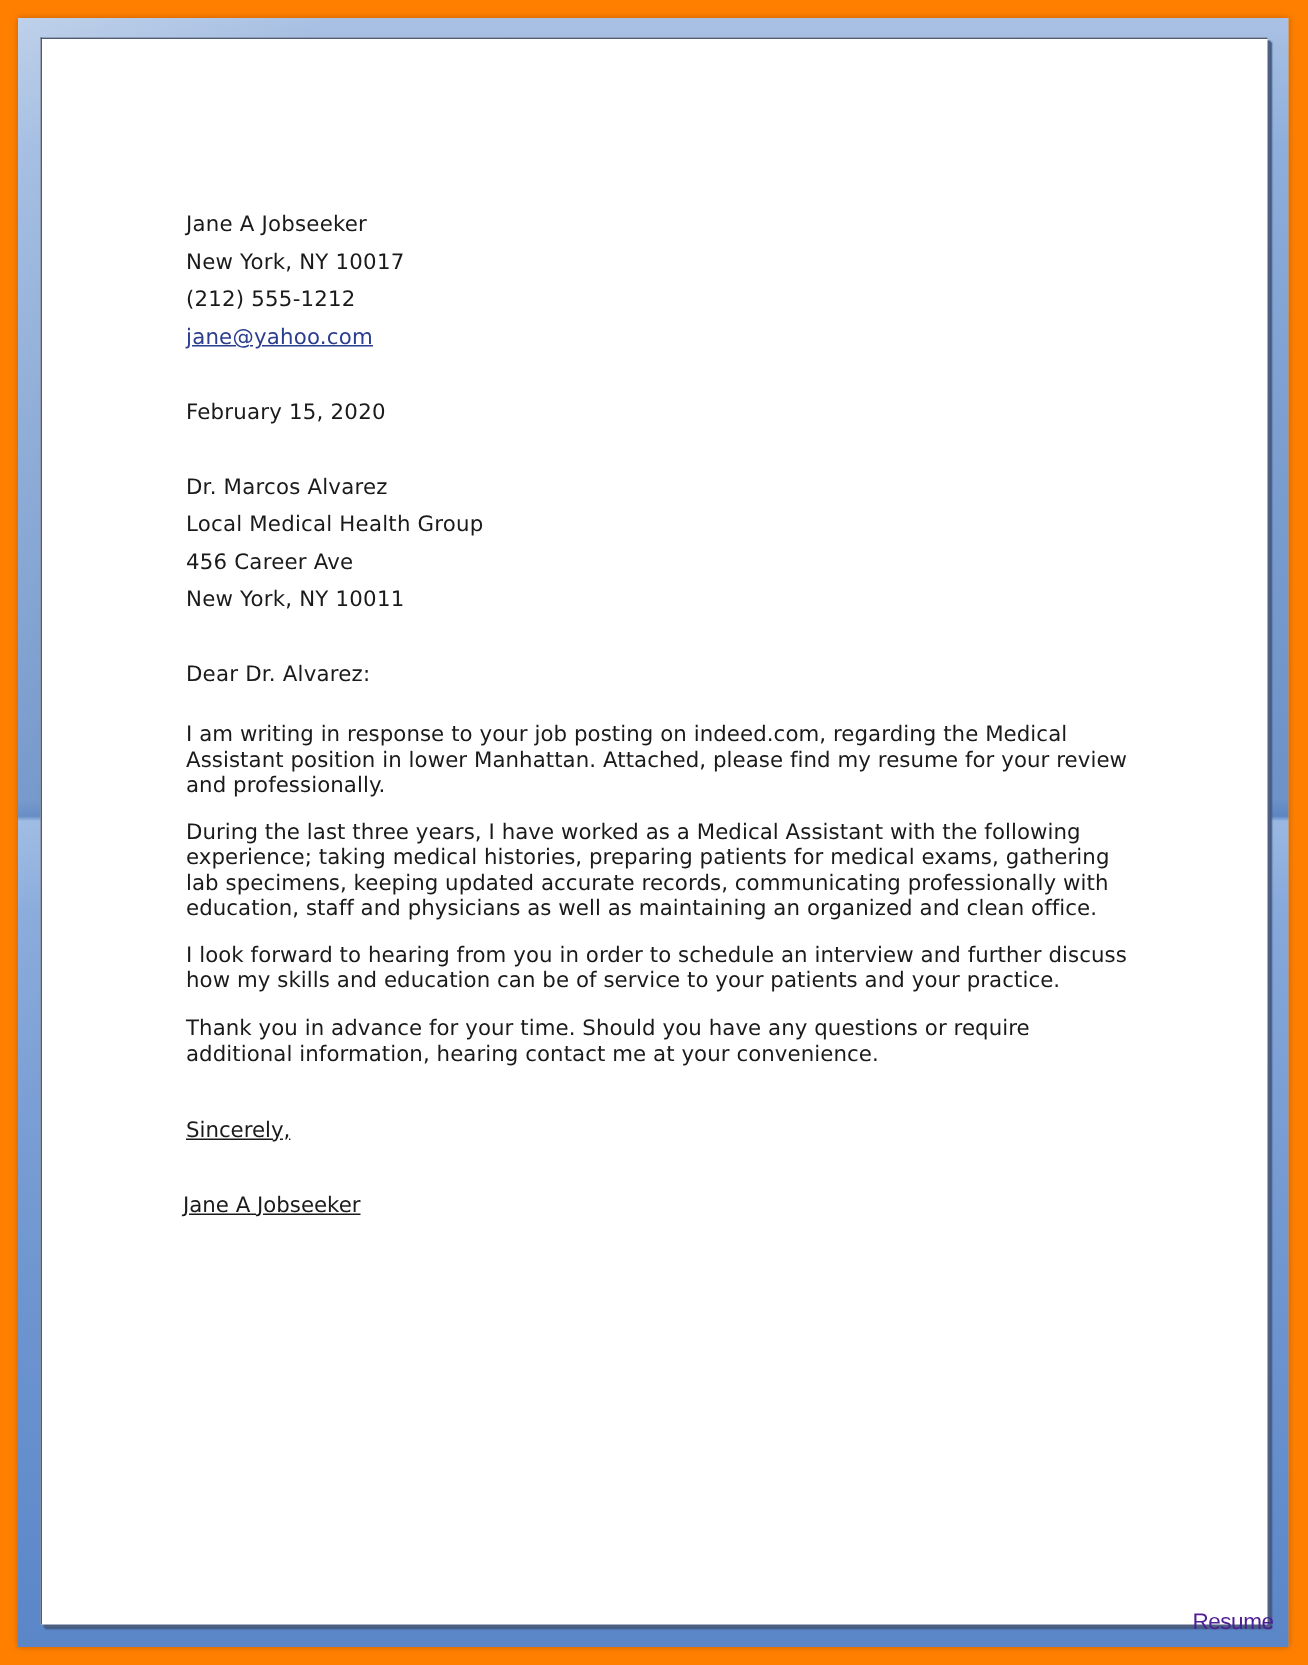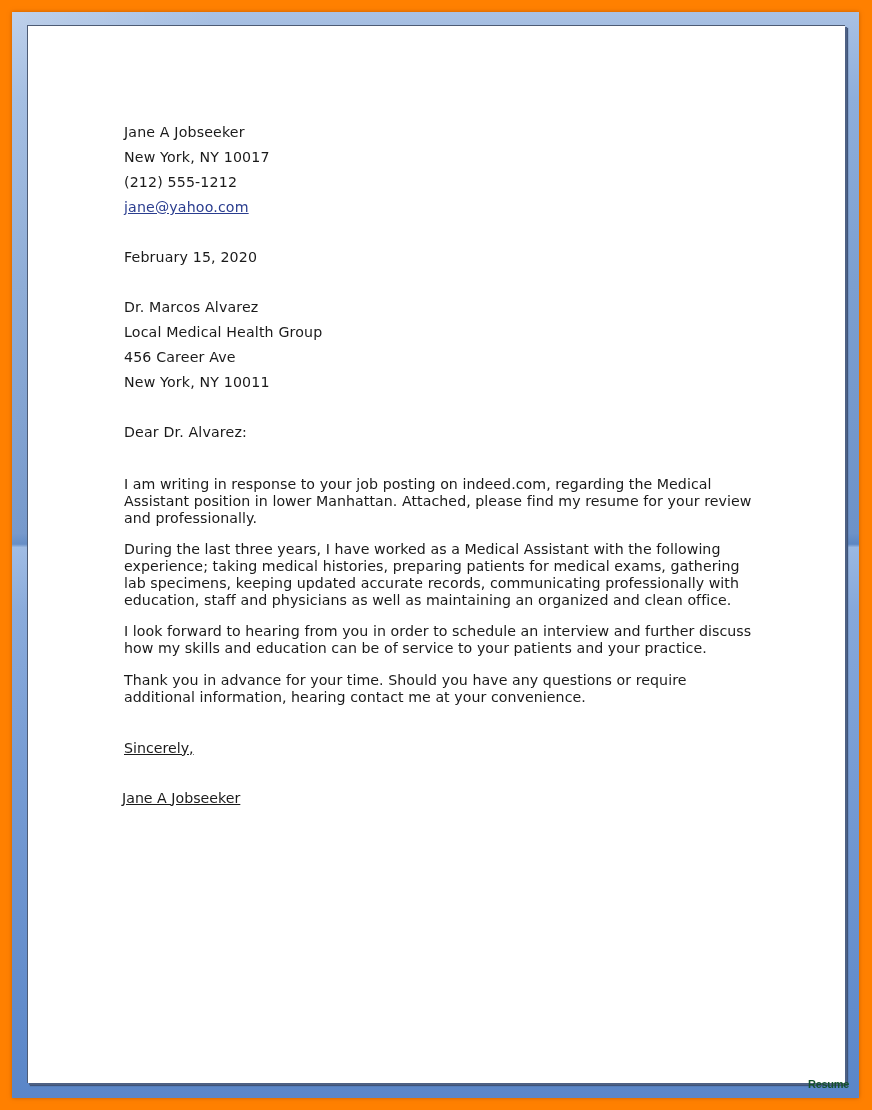--- a/index.html
+++ b/index.html
@@ -48,21 +48,21 @@
       width: 817px;
       height: 1057px;
       background: #ffffff;
       border-top: 1px solid #4d5b74;
       border-left: 1px solid #4d5b74;
       box-shadow: 2px 2px 0 #4e6184, 3px 3px 1px #3f547a;
     }
     .letter {
       position: absolute;
       left: 96px;
-      top: 94px;
+      top: 112px;
       width: 640px;
       color: #1a1a1a;
       font-size: 14.2px;
     }
     .line {
       height: 25px;
       line-height: 25px;
       white-space: nowrap;
       letter-spacing: 0.15px;
     }
@@ -91,24 +91,23 @@
       text-decoration: underline;
     }
     .signature {
       margin-left: -2px;
     }
     .watermark {
       position: absolute;
       right: 23px;
       bottom: 20px;
       font-family: "Liberation Sans", sans-serif;
-      font-size: 11px;
-      color: #14532d;
+      font-size: 15px;
+      color: #4c1d95;
       letter-spacing: -0.3px;
-      font-weight: bold;
     }
   </style>
 </head>
 <body>
 
 <div class="frame"></div>
 <div class="frame-sheen"></div>
 
 <div class="page">
   <div class="letter">
@@ -129,21 +128,21 @@
       <div class="line">Local Medical Health Group</div>
       <div class="line">456 Career Ave</div>
       <div class="line">New York, NY 10011</div>
     </div>
 
     <div class="gap"></div>
     <div class="line">Dear Dr. Alvarez:</div>
     <div style="height:19px"></div>
 
     <div>
-      <p class="para" style="margin-top:12px">
+      <p class="para" style="margin-top:0">
         <span class="pl">I am writing in response to your job posting on indeed.com, regarding the Medical</span>
         <span class="pl">Assistant position in lower Manhattan.  Attached, please find my resume for your review</span>
         <span class="pl">and professionally.</span>
       </p>
       <p class="para">
         <span class="pl">During the last three years, I have worked as a Medical Assistant with the following</span>
         <span class="pl">experience; taking medical histories, preparing patients for medical exams, gathering</span>
         <span class="pl">lab specimens, keeping updated accurate records, communicating professionally with</span>
         <span class="pl">education, staff and physicians as well as maintaining an organized and clean office.</span>
       </p>

